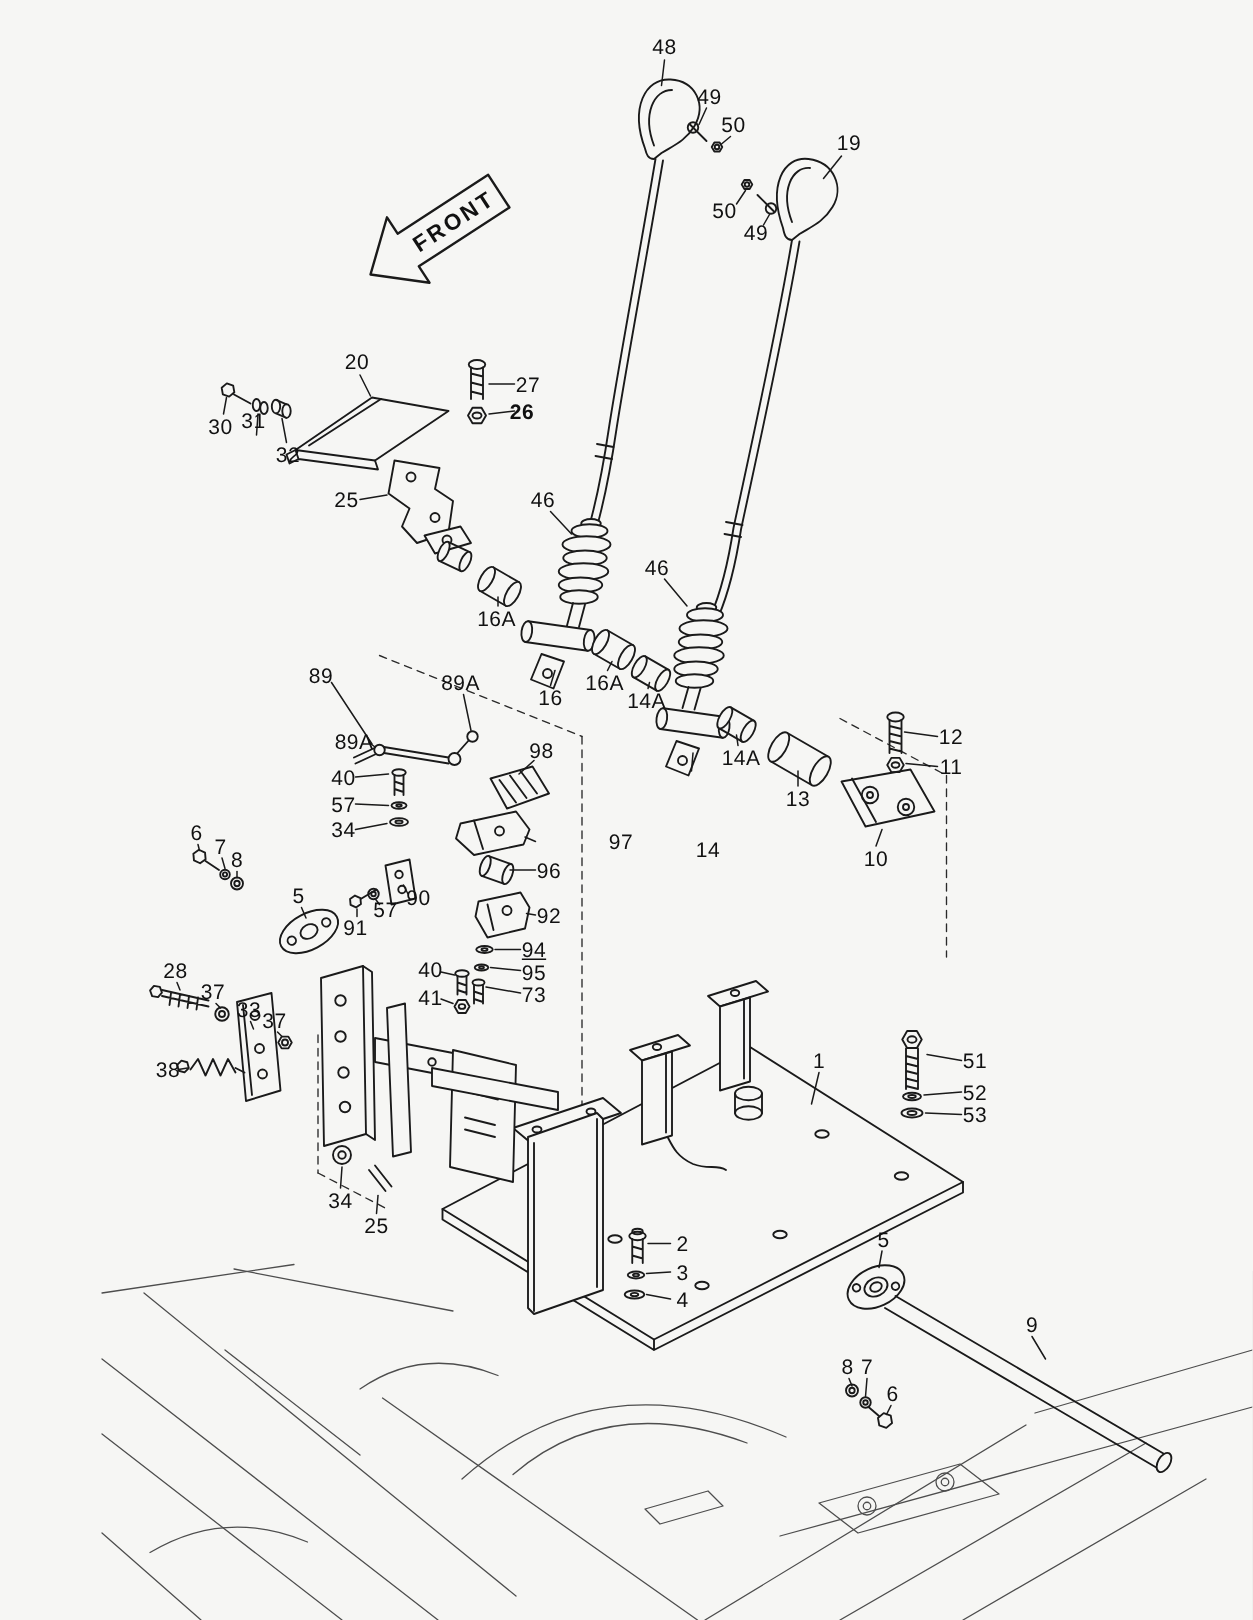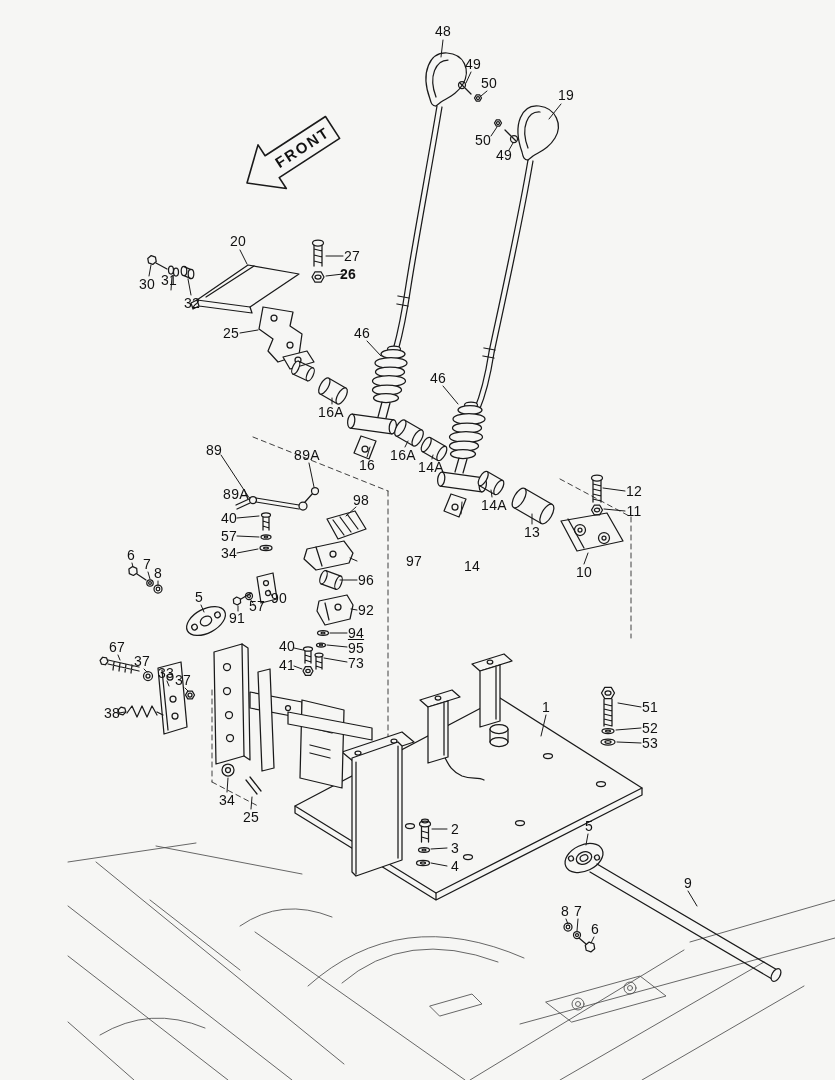--- a/index.html
+++ b/index.html
@@ -548,21 +548,21 @@
       <span class="part-label" style="left: 199px; top: 597px;">5</span>
       <span class="part-label" style="left: 279px; top: 598px;">90</span>
       <span class="part-label" style="left: 257px; top: 606px;">57</span>
       <span class="part-label" style="left: 237px; top: 618px;">91</span>
       <span class="part-label" style="left: 366px; top: 610px;">92</span>
       <span class="part-label" style="left: 356px; top: 633px; text-decoration: underline;">94</span>
       <span class="part-label" style="left: 356px; top: 648px;">95</span>
       <span class="part-label" style="left: 287px; top: 646px;">40</span>
       <span class="part-label" style="left: 287px; top: 665px;">41</span>
       <span class="part-label" style="left: 356px; top: 663px;">73</span>
-      <span class="part-label" style="left: 117px; top: 647px;">67</span>
+      <span class="part-label" style="left: 117px; top: 647px;">28</span>
       <span class="part-label" style="left: 142px; top: 661px;">37</span>
       <span class="part-label" style="left: 166px; top: 673px;">33</span>
       <span class="part-label" style="left: 183px; top: 680px;">37</span>
       <span class="part-label" style="left: 112px; top: 713px;">38</span>
       <span class="part-label" style="left: 546px; top: 707px;">1</span>
       <span class="part-label" style="left: 650px; top: 707px;">51</span>
       <span class="part-label" style="left: 650px; top: 728px;">52</span>
       <span class="part-label" style="left: 650px; top: 743px;">53</span>
       <span class="part-label" style="left: 227px; top: 800px;">34</span>
       <span class="part-label" style="left: 251px; top: 817px;">25</span>

